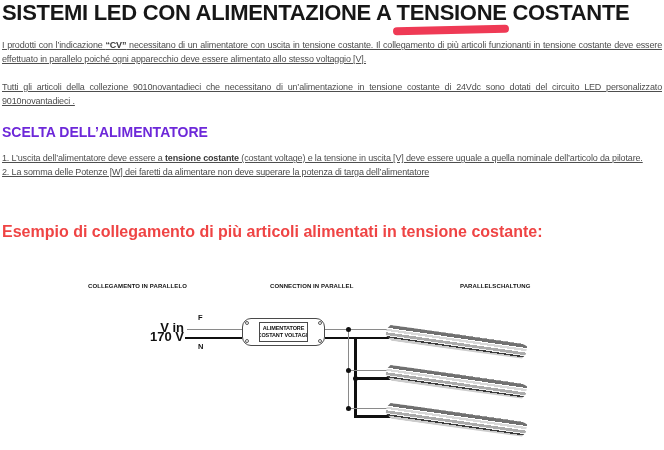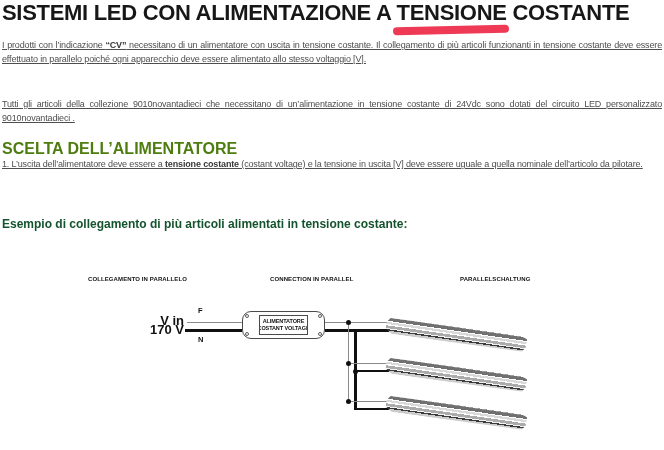--- a/index.html
+++ b/index.html
@@ -9,27 +9,27 @@
   h1.title{margin:0;padding-top:1px;font-size:22px;line-height:24px;font-weight:bold;
     color:#171717;letter-spacing:-0.3px;white-space:nowrap;}
   .marked{position:relative;display:inline-block;}
   .marker-stroke{position:absolute;left:-4px;right:-2px;bottom:-9px;height:8px;
     border-radius:4px;background:#ef3a55;transform:rotate(-1.2deg);}
 
   .body-text{font-size:9px;line-height:13.5px;letter-spacing:-0.15px;color:#4e4e4e;
     text-align:justify;text-decoration:underline;}
   .body-text b{color:#3a3a3a;}
   .intro{margin-top:14px;}
-  .para2{margin-top:32px;}
+  .para2{margin-top:15px;}
 
-  h2.section{margin:17px 0 0;font-size:16px;line-height:14px;font-weight:bold;color:#4d7c0f;}
-  .list{margin-top:2px;}
+  h2.section{margin:17px 0 0;font-size:14px;line-height:14px;font-weight:bold;color:#6d28d9;}
+  .list{margin-top:13px;}
   .list-item{margin:0;}
 
-  h3.example{margin:45px 0 0;font-size:12px;line-height:15px;font-weight:bold;color:#14532d;}
+  h3.example{margin:45px 0 0;font-size:16px;line-height:15px;font-weight:bold;color:#ef4444;}
 
   .diagram{position:relative;margin-top:38px;height:160px;}
   .diagram .col-label{position:absolute;top:6px;font-size:6px;font-weight:bold;
     color:#111;letter-spacing:0.1px;white-space:nowrap;}
   .lbl-it{left:86px;} .lbl-en{left:268px;} .lbl-de{left:458px;}
 
   .in-labels{position:absolute;left:140px;top:46px;width:42px;text-align:right;
     font-size:13px;font-weight:bold;line-height:9px;color:#111;}
   .lbl-f{position:absolute;left:196px;top:36px;font-size:7.5px;font-weight:bold;color:#111;}
   .lbl-n{position:absolute;left:196px;top:65px;font-size:7.5px;font-weight:bold;color:#111;}
@@ -73,20 +73,21 @@
   <h1 class="title"><span>SISTEMI LED CON ALIMENTAZIONE A </span><span class="marked"><span>TENSIONE</span><span class="marker-stroke" style="background: rgb(239, 58, 85);"></span></span><span> COSTANTE</span></h1>
 
   <p class="body-text intro"><span>I prodotti con l’indicazione </span><b>“CV”</b><span> necessitano di un alimentatore con uscita in tensione costante. Il collegamento di più articoli funzionanti in tensione costante deve essere effettuato in parallelo poiché ogni apparecchio deve essere alimentato allo stesso voltaggio [V].</span></p>
 
   <p class="body-text para2">Tutti gli articoli della collezione 9010novantadieci che necessitano di un’alimentazione in tensione costante di 24Vdc sono dotati del circuito LED personalizzato 9010novantadieci .</p>
 
   <h2 class="section">SCELTA DELL’ALIMENTATORE</h2>
 
   <div class="list body-text">
     <p class="list-item"><span>1. L’uscita dell’alimentatore deve essere a </span><b>tensione costante</b><span> (costant voltage) e la tensione in uscita [V] deve essere uguale a quella nominale dell’articolo da pilotare.</span></p>
+    <p class="list-item">2. La somma delle Potenze [W] dei faretti da alimentare non deve superare la potenza di targa dell’alimentatore</p>
   </div>
 
   <h3 class="example">Esempio di collegamento di più articoli alimentati in tensione costante:</h3>
 
   <div class="diagram">
 
     <div class="col-label lbl-it">COLLEGAMENTO IN PARALLELO</div>
     <div class="col-label lbl-en">CONNECTION IN PARALLEL</div>
     <div class="col-label lbl-de">PARALLELSCHALTUNG</div>
 

